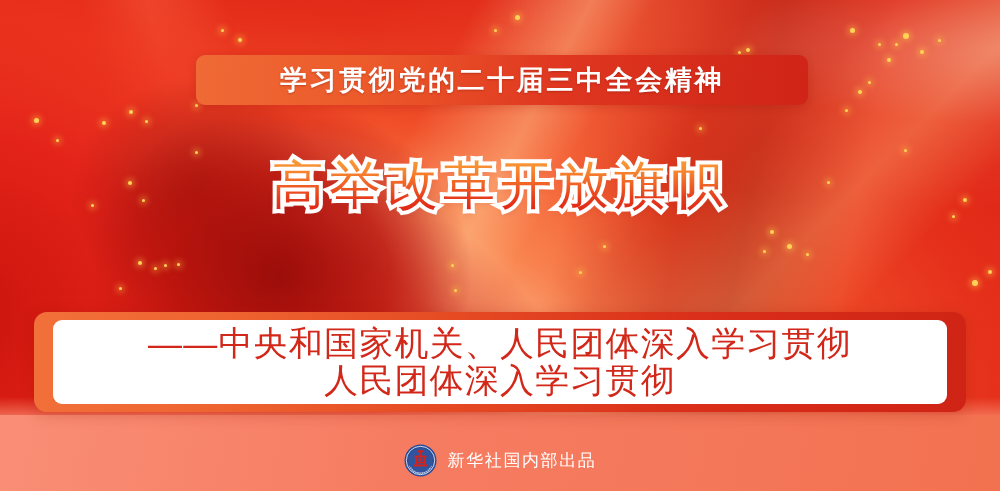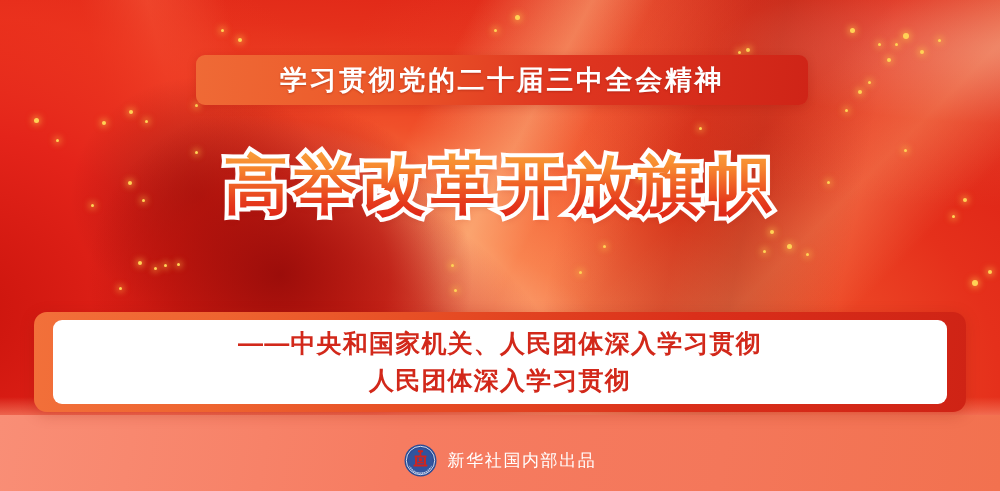--- a/index.html
+++ b/index.html
@@ -150,22 +150,22 @@
 
   
   #headline {
     position: absolute;
     left: 0; right: 0;
     top: 148px;
     text-align: center;
   }
   .headline-line {
     position: relative;
-    font-size: 64px;
-    font-weight: bold;
+    font-size: 52px;
+    font-weight: normal;
     letter-spacing: 5px;
     line-height: 74px;
     white-space: nowrap;
     display: block;
   }
   
   .headline-line .outline {
     position: absolute;
     left: 0; right: 0; top: 0;
     color: #FFFFFF;
@@ -212,22 +212,22 @@
     height: 84px;
     border-radius: 9px;
     background: #FFFFFF;
     display: flex;
     flex-direction: column;
     align-items: center;
     justify-content: center;
   }
   .subtitle-line {
     color: #D2281A;
-    font-size: 25px;
-    font-weight: bold;
+    font-size: 34px;
+    font-weight: normal;
     letter-spacing: 1.2px;
     line-height: 37px;
     white-space: nowrap;
   }
 
   
   #footer {
     position: absolute;
     left: 0; right: 0;
     bottom: 14px;

